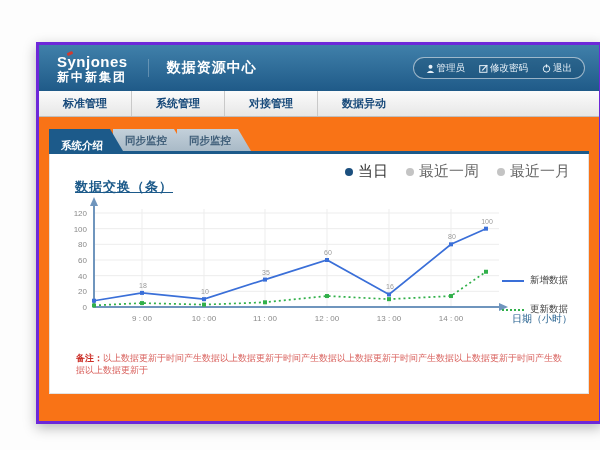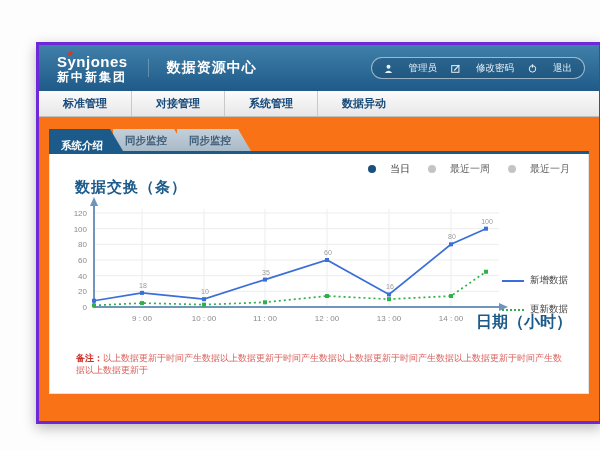--- a/index.html
+++ b/index.html
@@ -23,21 +23,21 @@
   .logo-dot{position:absolute;left:10px;top:-2px;width:6px;height:3px;background:#d23a2e;transform:rotate(-25deg);border-radius:1px;}
   .app-title{
     color:#fff;font-size:14px;font-weight:bold;margin-left:20px;padding-left:18px;
     border-left:1px solid rgba(255,255,255,.25);letter-spacing:1px;
   }
   .user-pill{
     position:absolute;right:14px;top:12px;height:20px;
     border:1px solid rgba(255,255,255,.55);border-radius:11px;
     background:rgba(9,51,82,.25);display:flex;align-items:center;padding:0 12px;gap:14px;
   }
-  .user-item{display:flex;align-items:center;gap:16px;color:#e8f1f8;font-size:9.5px;cursor:pointer;}
+  .user-item{display:flex;align-items:center;gap:2px;color:#e8f1f8;font-size:9.5px;cursor:pointer;}
   .user-item svg{display:block;}
   
   .nav{
     height:25px;background:linear-gradient(180deg,#fbfbfb,#e7e7e7);
     border-bottom:1px solid #bfbfbf;display:flex;align-items:center;
   }
   .nav-item{
     padding:0 24px;font-size:11px;font-weight:bold;color:#17497a;cursor:pointer;
     border-right:1px solid #c9c9c9;line-height:25px;
   }
@@ -52,26 +52,26 @@
   }
   .tab.active{background:#1c5a8a;color:#fff;z-index:2;flex-direction:column;}
   .tab.inactive{background:linear-gradient(180deg,#c3d0da,#a9bac7);color:#3d5c77;margin-left:-10px;z-index:1;}
   .tab.inactive:last-child{z-index:0;}
   .tab-underline{height:3px;background:#1c5a8a;}
   
   .panel{
     position:relative;height:239px;border:1px solid #e3e3e3;border-top:none;background:#fff;
   }
   .filters{position:absolute;top:8px;right:18px;display:flex;gap:18px;align-items:center;}
-  .filter{display:flex;align-items:center;gap:14px;cursor:pointer;font-size:10px;color:#666;}
+  .filter{display:flex;align-items:center;gap:5px;cursor:pointer;font-size:15px;color:#666;}
   .dot{width:8px;height:8px;border-radius:50%;background:#c4c4c4;}
   .dot.on{background:#1b4f7e;}
   .filter.sel{color:#333;}
-  .ylabel{position:absolute;left:25px;top:24px;font-size:15px;font-weight:bold;color:#1c5a8a;letter-spacing:1px;}
-  .xlabel{position:absolute;top:158px;right:16px;font-size:16px;font-weight:bold;color:#1c5a8a;}
+  .ylabel{position:absolute;left:25px;top:24px;font-size:13px;font-weight:bold;color:#1c5a8a;letter-spacing:1px;text-decoration:underline;}
+  .xlabel{position:absolute;top:158px;right:16px;font-size:10px;font-weight:normal;color:#1c5a8a;}
   svg.chart{position:absolute;left:4px;top:38px;}
   svg.chart text.tick{font-size:8px;fill:#8a8a8a;font-family:"Liberation Sans","DejaVu Sans",sans-serif;}
   svg.chart text.ptlabel{font-size:7px;fill:#9a9a9a;font-family:"Liberation Sans","DejaVu Sans",sans-serif;}
   .series-legend{position:absolute;top:86px;right:10px;width:76px;margin-top:34px;}
   .series-item{display:flex;align-items:center;gap:6px;margin-bottom:16px;font-size:9.5px;color:#444;}
   .series-item .sample{width:22px;height:0;border-top-width:2px;}
   .sample.solid{border-top-style:solid;border-top-color:#3a6fd8;}
   .sample.dotted{border-top-style:dotted;border-top-color:#31b04a;}
   .note{position:absolute;left:26px;right:24px;bottom:16px;font-size:9px;color:#d9625e;line-height:1.4;}
   .note b{color:#cc2f28;font-weight:bold;}
@@ -108,22 +108,22 @@
             <circle cx="5" cy="5.4" r="3.6" fill="none" stroke="#e8f1f8" stroke-width="1.1"></circle>
             <line x1="5" y1="0.4" x2="5" y2="4" stroke="#e8f1f8" stroke-width="1.3"></line>
           </svg>
         <span>退出</span>
       </span>
     </div>
   </div>
 
   <div class="nav">
     <div class="nav-item">标准管理</div>
+    <div class="nav-item">系统管理</div>
     <div class="nav-item">对接管理</div>
-    <div class="nav-item">系统管理</div>
     <div class="nav-item">数据异动</div>
   </div>
 
   <div class="content">
     <div class="tabbar">
       <div class="tab active">
         <svg width="9" height="9" viewBox="0 0 10 10">
             <rect x="0.8" y="0.8" width="8.4" height="8.4" rx="1" fill="none" stroke="#fff" stroke-width="1.1"></rect>
             <line x1="2.6" y1="3.4" x2="7.4" y2="3.4" stroke="#fff" stroke-width="1"></line>
             <line x1="2.6" y1="5.8" x2="7.4" y2="5.8" stroke="#fff" stroke-width="1"></line>

